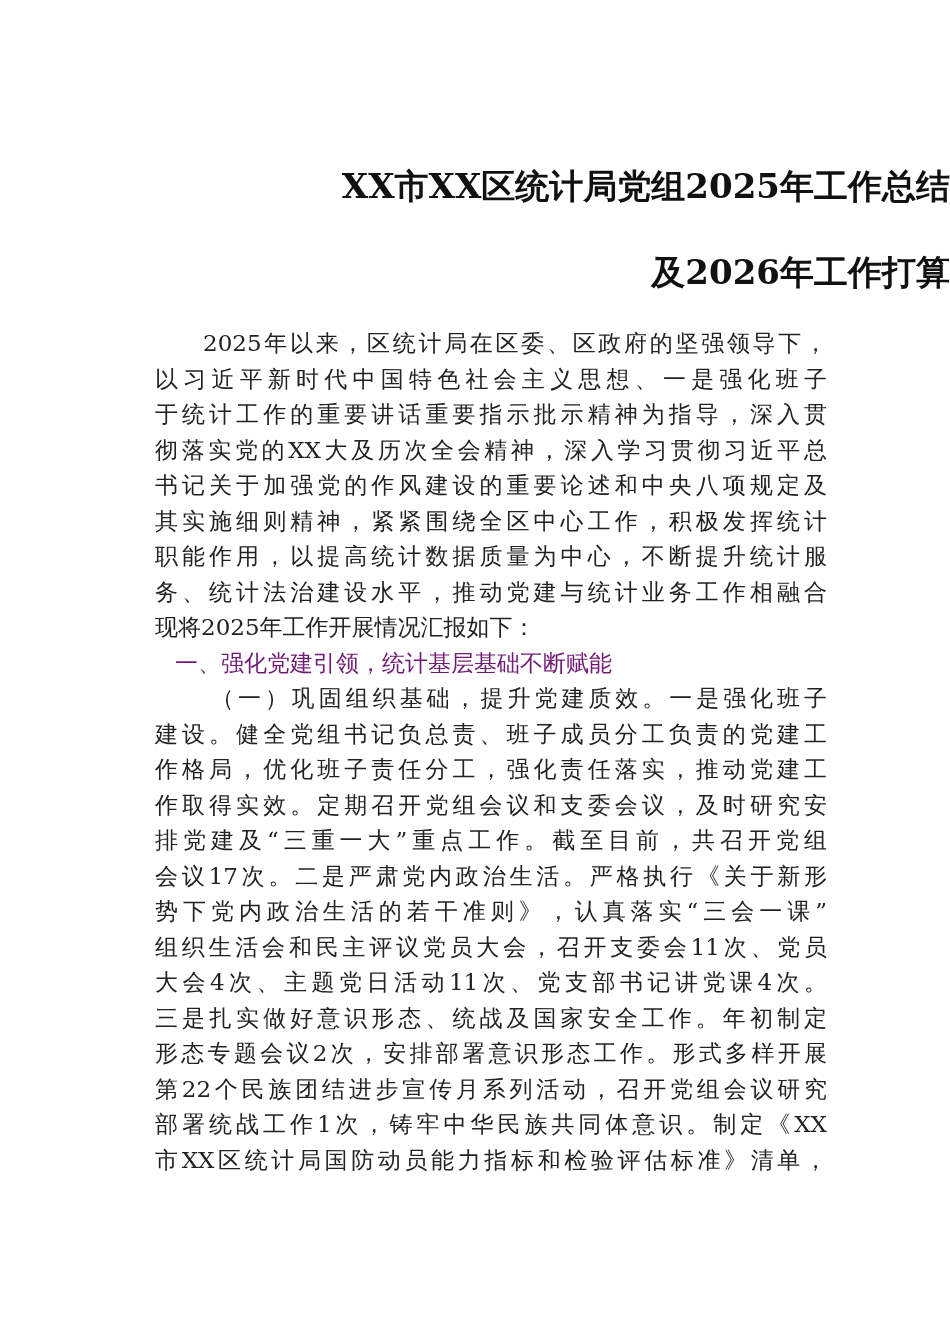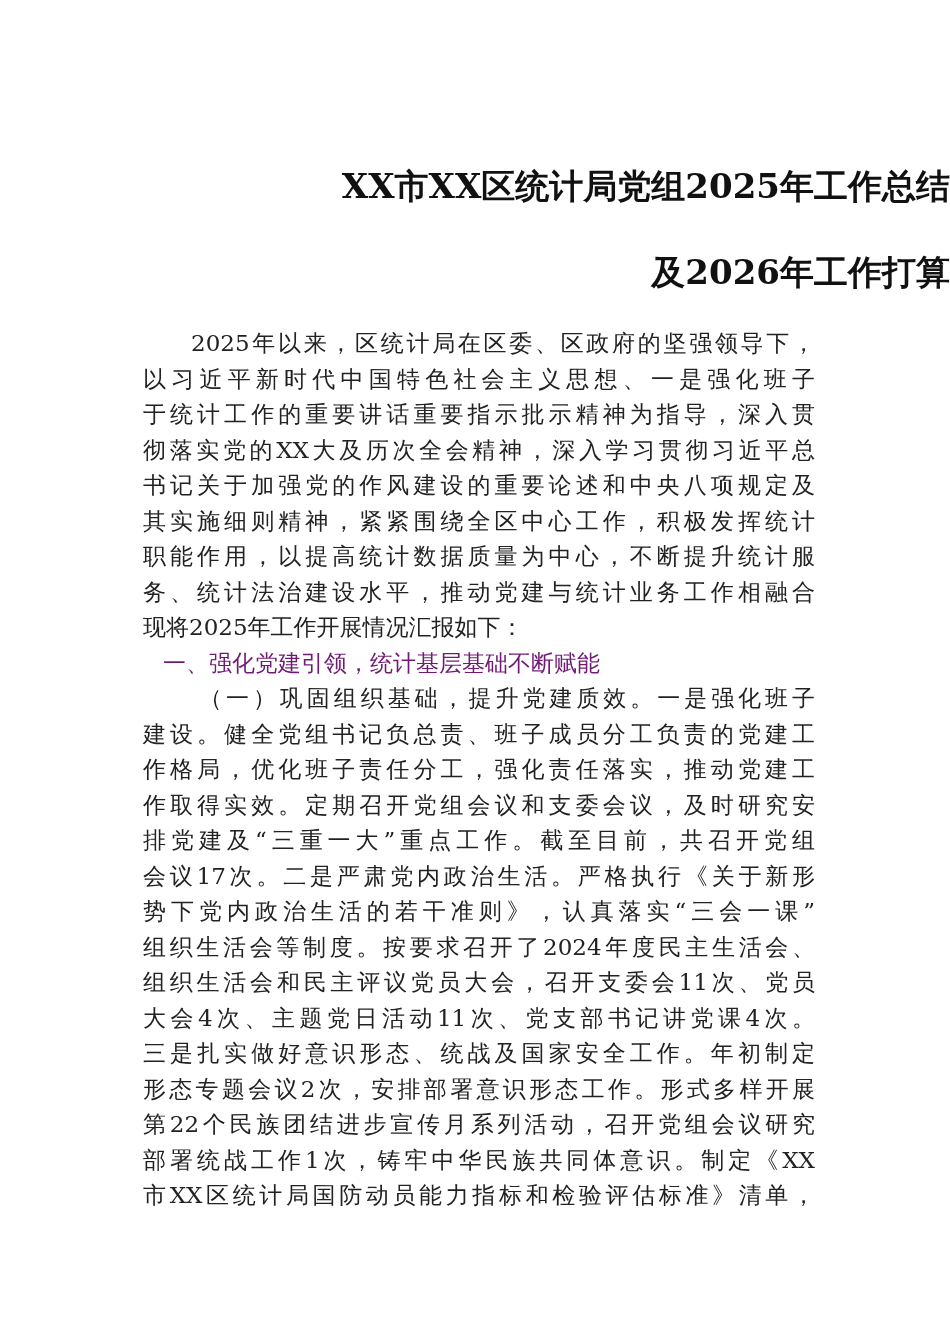--- a/index.html
+++ b/index.html
@@ -3,21 +3,21 @@
 <meta charset="utf-8">
 <style>
   html, body { margin: 0; padding: 0; background: #ffffff; }
   body { width: 950px; height: 1344px; position: relative; overflow: hidden; }
   .page { position: absolute; left: 0; top: 0; width: 950px; height: 1344px; background: #fff; }
   .title { position: absolute; left: 0; width: 950px; text-align: right;
            font-family: "DejaVu Serif", "Liberation Serif", serif; font-weight: bold;
            font-size: 34px; color: #111; line-height: 40px; letter-spacing: 0px; }
   .title.l1 { top: 166px; }
   .title.l2 { top: 216px; margin-top: 36px; }
-  .body { position: absolute; left: 143px; top: 326px; width: 672px; }
+  .body { position: absolute; left: 155px; top: 326px; width: 672px; }
   .line { font-family: "DejaVu Serif", "Liberation Serif", serif; font-size: 23px;
           color: #222; height: 35.5px; line-height: 35.5px; white-space: nowrap;
           text-align: justify; text-align-last: justify; letter-spacing: 0px; }
   .line.last { text-align-last: left; }
   .line.indent { padding-left: 48px; }
   .line.heading { font-family: "DejaVu Sans", "Liberation Sans", sans-serif; font-size: 23px;
                   color: #701a75; padding-left: 20px; text-align-last: left; font-weight: normal; }
   .line.sub { padding-left: 56px; }
 </style>
 </head>
@@ -43,21 +43,20 @@
     <div class="line heading">一、强化党建引领，统计基层基础不断赋能</div>
 
     <div>
       <div class="line sub">（一）巩固组织基础，提升党建质效。一是强化班子</div>
       <div class="line">建设。健全党组书记负总责、班子成员分工负责的党建工</div>
       <div class="line">作格局，优化班子责任分工，强化责任落实，推动党建工</div>
       <div class="line">作取得实效。定期召开党组会议和支委会议，及时研究安</div>
       <div class="line">排党建及“三重一大”重点工作。截至目前，共召开党组</div>
       <div class="line">会议17次。二是严肃党内政治生活。严格执行《关于新形</div>
       <div class="line">势下党内政治生活的若干准则》，认真落实“三会一课”</div>
-      <div class="line">组织生活会等制度。按要求召开了2024年度民主生活会、</div>
       <div class="line">组织生活会和民主评议党员大会，召开支委会11次、党员</div>
       <div class="line">大会4次、主题党日活动11次、党支部书记讲党课4次。</div>
       <div class="line">三是扎实做好意识形态、统战及国家安全工作。年初制定</div>
       <div class="line">形态专题会议2次，安排部署意识形态工作。形式多样开展</div>
       <div class="line">第22个民族团结进步宣传月系列活动，召开党组会议研究</div>
       <div class="line">部署统战工作1次，铸牢中华民族共同体意识。制定《XX</div>
       <div class="line">市XX区统计局国防动员能力指标和检验评估标准》清单，</div>
     </div>
   </div>
 </div>

